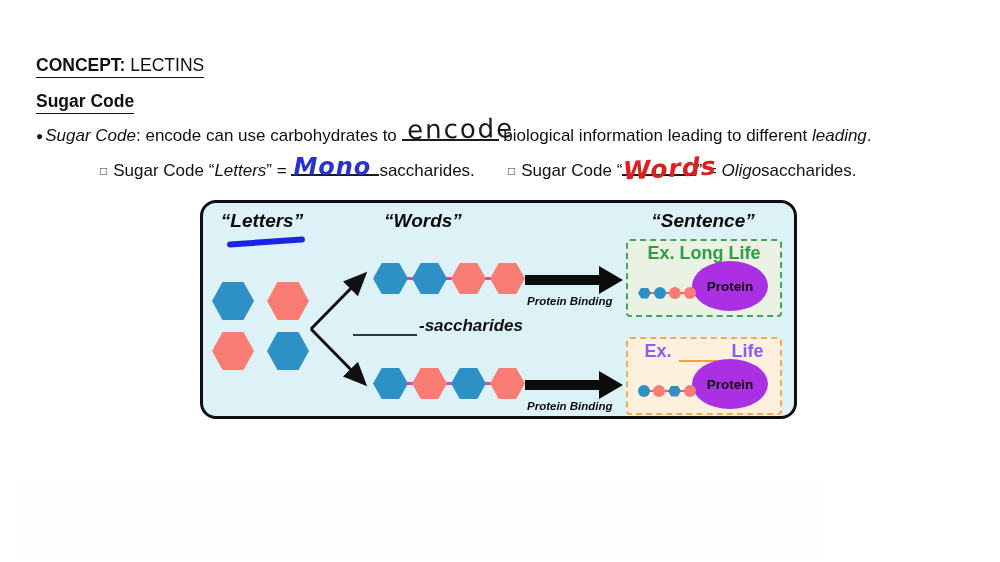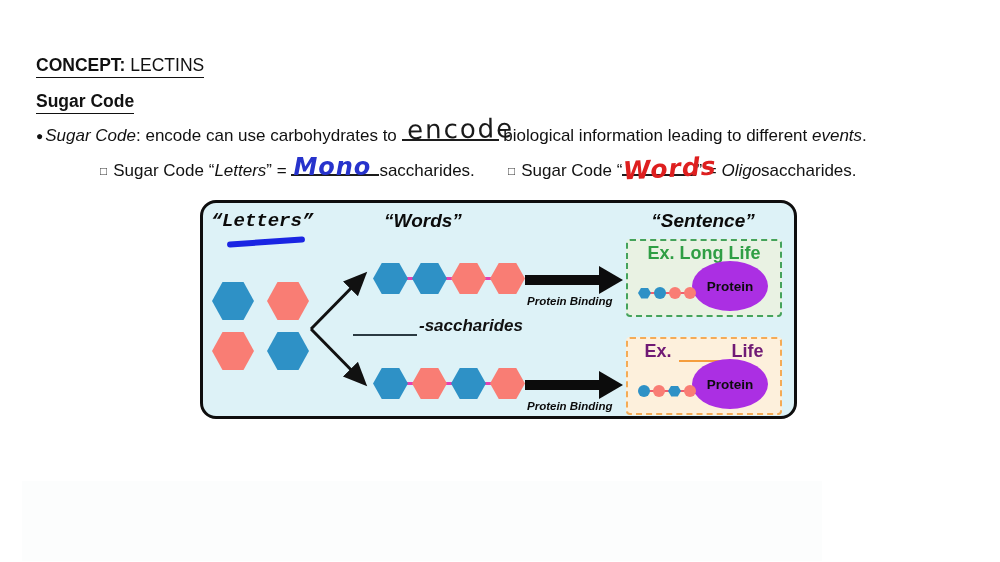--- a/index.html
+++ b/index.html
@@ -27,21 +27,21 @@
   .hand{position:absolute;white-space:nowrap;font-family:"DejaVu Sans",sans-serif;line-height:1;}
   #hand-encode{left:5px;bottom:-3px;font-size:26px;letter-spacing:2px;transform:rotate(-1deg);}
   #hand-mono{left:2px;bottom:-5px;font-size:24px;font-weight:bold;font-style:italic;letter-spacing:1px;}
   #hand-words{left:1px;bottom:-7px;font-size:25px;font-weight:bold;font-style:italic;transform:rotate(-3deg);letter-spacing:1px;}
   #sub-left{left:100px;top:160px;font-size:17px;}
   #sub-right{left:508px;top:160px;font-size:17px;}
 
   
   #panel{left:200px;top:200px;width:591px;height:213px;border:3px solid #0e0e0e;border-radius:16px;}
   .dg-hdr{position:absolute;font-weight:bold;font-style:italic;font-size:19px;text-align:center;color:#0b0b0b;}
-  #hdr-letters{left:4px;top:7px;width:110px;font-family:Liberation Mono, monospace;}
+  #hdr-letters{left:4px;top:7px;width:110px;}
   #hdr-words{left:152px;top:7px;width:136px;}
   #hdr-sentence{left:420px;top:7px;width:160px;}
   #marker-underline{left:24px;top:36px;width:78px;height:6px;border-radius:3px;transform:rotate(-4deg);}
 
   #letters-grid{left:9px;top:79px;display:grid;grid-template-columns:42px 42px;grid-auto-rows:38px;column-gap:13px;row-gap:12px;}
   .hex{clip-path:polygon(25% 0%,75% 0%,100% 50%,75% 100%,25% 100%,0% 50%);}
   .letters-hex{width:42px;height:38px;}
 
   #fork-arrows{left:96px;top:56px;width:80px;height:140px;}
 
@@ -84,21 +84,21 @@
 <div id="bottom-band" class="abs"></div>
 
 <div id="concept-line" class="abs">
   <span class="u-wrap"><span class="b">CONCEPT:</span><span> LECTINS</span></span>
 </div>
 <div id="subtitle" class="abs">
   <span class="u-wrap">Sugar Code</span>
 </div>
 
 <div id="main-bullet" class="abs">
-  <span class="dot">●</span><span class="it">Sugar Code</span><span>: encode can use carbohydrates to </span><span class="blank encode"><span id="hand-encode" class="hand" style="color: rgb(26, 26, 26);">encode</span></span><span> biological information leading to different </span><span class="it">events</span><span>.</span>
+  <span class="dot">●</span><span class="it">Sugar Code</span><span>: encode can use carbohydrates to </span><span class="blank encode"><span id="hand-encode" class="hand" style="color: rgb(26, 26, 26);">encode</span></span><span> biological information leading to different </span><span class="it">leading</span><span>.</span>
 </div>
 
 <div id="sub-left" class="abs">
   <span class="sq">□</span><span>Sugar Code “</span><span class="it">Letters</span><span>” = </span><span class="blank mono"><span id="hand-mono" class="hand" style="color: rgb(39, 51, 204);">Mono</span></span><span>saccharides.</span>
 </div>
 <div id="sub-right" class="abs">
   <span class="sq">□</span><span>Sugar Code “</span><span class="blank words"><span id="hand-words" class="hand" style="color: rgb(222, 31, 31);">Words</span></span><span>” = </span><span class="it">Oligo</span><span>saccharides.</span>
 </div>
 
 <div id="panel" class="abs" style="background: rgb(221, 242, 247);">
@@ -163,21 +163,21 @@
       <div class="bead-line" style="background: rgb(240, 95, 110);"></div>
     <div class="bead bead-hex" style="background: rgb(46, 145, 198);"></div>
         <div class="bead" style="background: rgb(46, 145, 198);"></div>
         <div class="bead" style="background: rgb(249, 125, 116);"></div>
         <div class="bead" style="background: rgb(249, 125, 116);"></div>
       </div>
     <div class="protein" style="background: rgb(171, 47, 227);">Protein</div>
   </div>
 
   <div id="orange-box" class="sent-box" style="background: rgb(253, 240, 220); border-color: rgb(245, 171, 85);">
-    <div id="orange-title" class="sent-title" style="color: #701a75;">
+    <div id="orange-title" class="sent-title" style="color: #8b5cf6;">
       <span>Ex.</span>
       <span class="title-blank" style="border-color: rgb(245, 157, 61);"></span>
       <span>Life</span>
     </div>
     <div class="bead-row">
       <div class="bead-line" style="background: rgb(240, 95, 110);"></div>
     <div class="bead" style="background: rgb(46, 145, 198);"></div>
         <div class="bead" style="background: rgb(249, 125, 116);"></div>
         <div class="bead bead-hex" style="background: rgb(46, 145, 198);"></div>
         <div class="bead" style="background: rgb(249, 125, 116);"></div>

